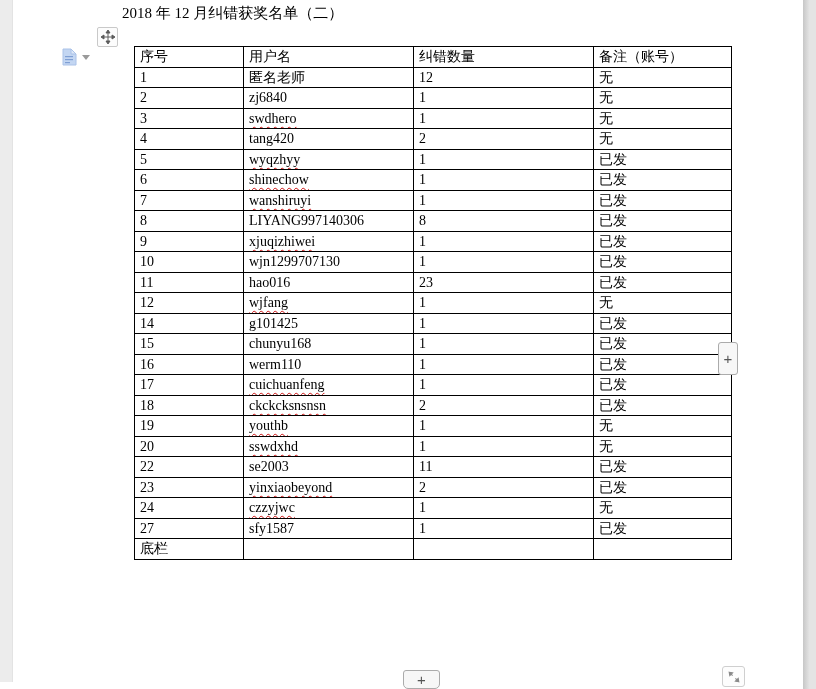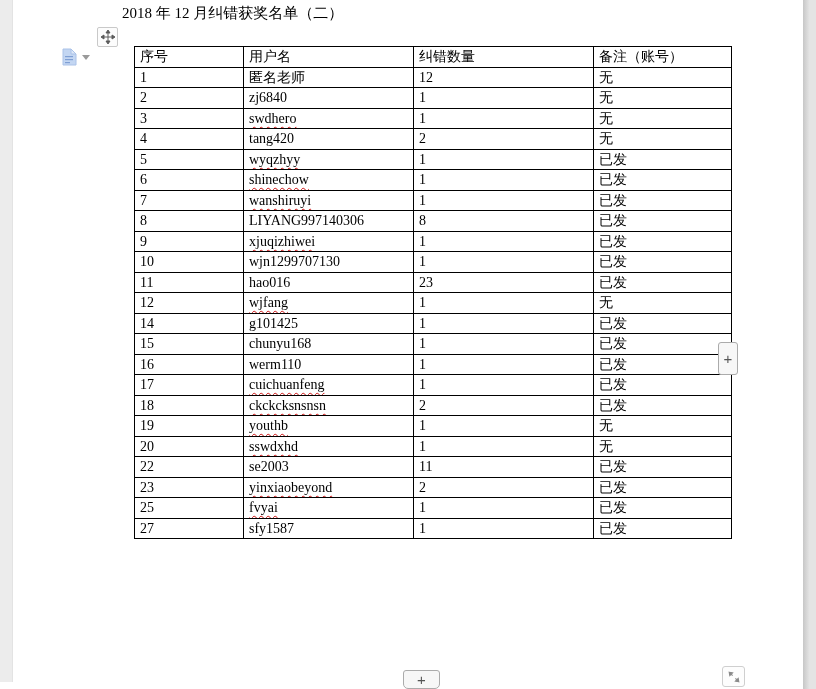--- a/index.html
+++ b/index.html
@@ -289,40 +289,48 @@
 
       <tr>
         <td>23</td>
         <td>
           <span class="wavy">yinxiaobeyond</span>
         </td>
         <td>2</td>
         <td>已发</td>
       </tr>
 
-
-      <tr>
-        <td>25</td>
-        <td>
-          <span class="wavy">fvyai</span>
-        </td>
-        <td>1</td>
-        <td>已发</td>
-      </tr>
+      <tr>
+        <td>24</td>
+        <td>
+          <span class="wavy">czzyjwc</span>
+        </td>
+        <td>1</td>
+        <td>无</td>
+      </tr>
+
 
 
       <tr>
         <td>27</td>
         <td>
           <span>sfy1587</span>
         </td>
         <td>1</td>
         <td>已发</td>
       </tr>
 
+      <tr>
+        <td>底栏</td>
+        <td>
+          <span></span>
+        </td>
+        <td></td>
+        <td></td>
+      </tr>
 
   </tbody>
 </table>
 
 <button class="plus-btn add-col-btn">+</button>
 
 <button class="plus-btn add-row-btn">+</button>
 
 <div class="resize-handle">
   <span style="display:flex;">

